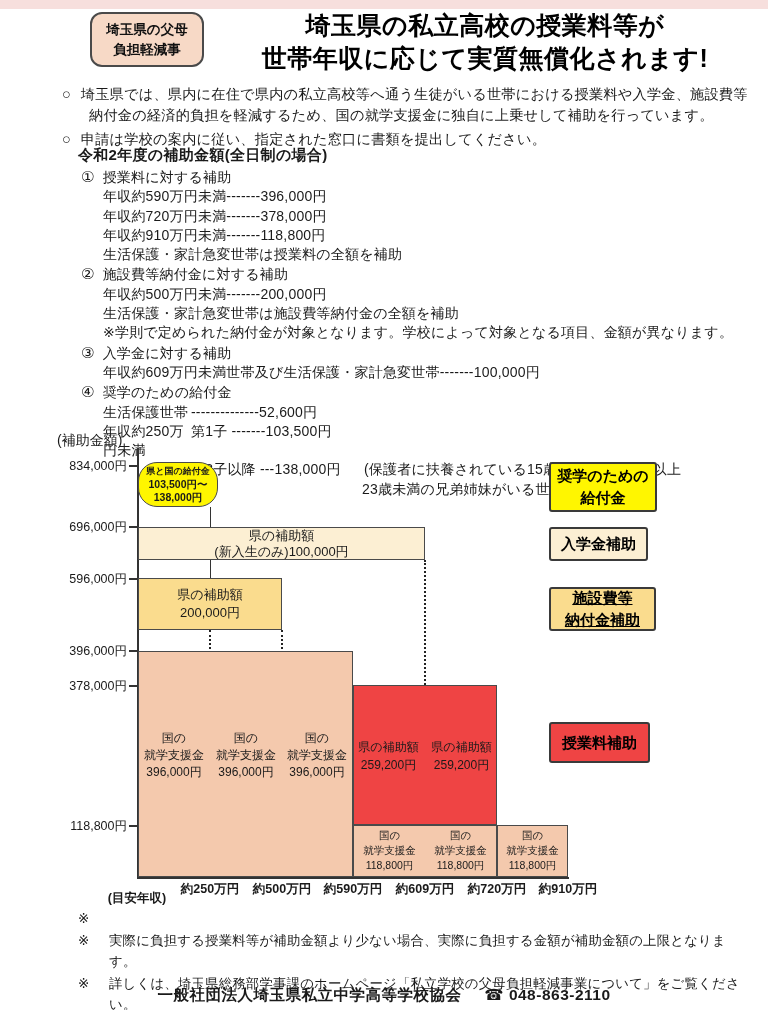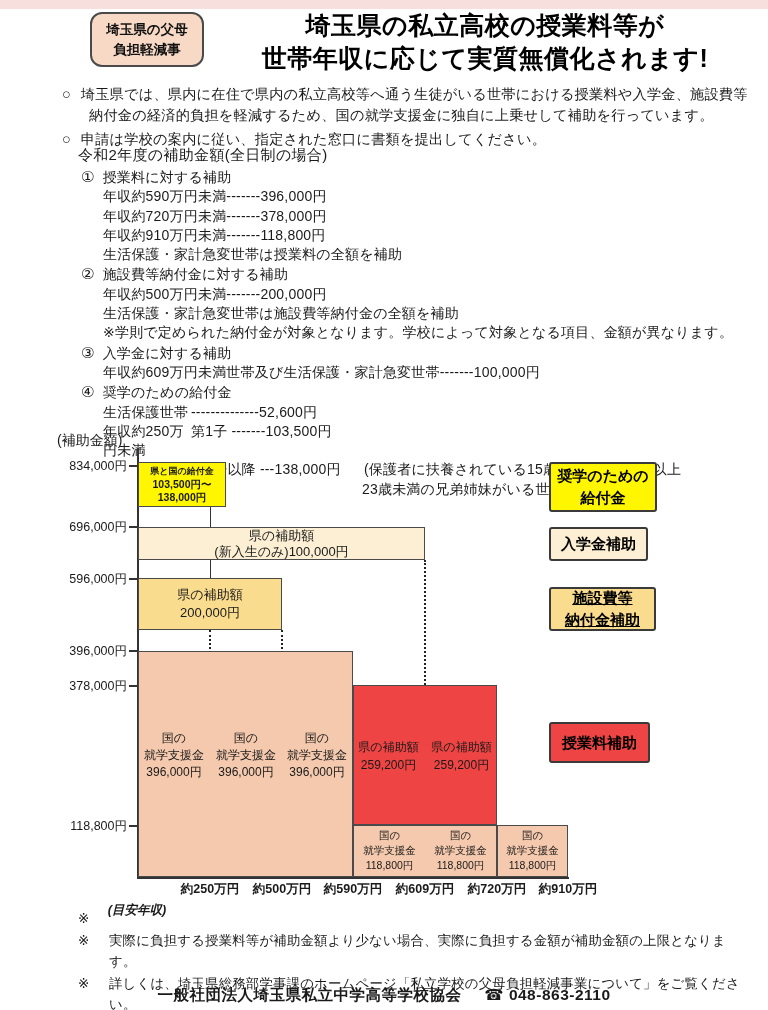--- a/index.html
+++ b/index.html
@@ -19,49 +19,49 @@
   }
   .title {
     position:absolute; left:205px; top:9px; width:560px; text-align:center;
     font-size:25px; font-weight:900; line-height:1.3; letter-spacing:0.5px; color:#000;
   }
   .bullets { position:absolute; left:62px; top:84px; width:692px; font-size:14.2px; line-height:1.48; }
   .bullet { padding-left:27px; text-indent:-27px; margin-bottom:3px; letter-spacing:0.2px; }
   .bullet .mk { margin-right:10px; }
 
   
-  .sec-heading { position:absolute; left:78px; top:146px; font-size:15px; font-weight:normal; letter-spacing:0.3px; }
+  .sec-heading { position:absolute; left:78px; top:146px; font-size:15px; font-weight:bold; letter-spacing:0.3px; }
   .items { position:absolute; left:81px; top:167px; width:660px; font-size:14px; line-height:19.3px; letter-spacing:0.2px; }
   .item-title .num { margin-right:8px; font-size:15px; }
   .item-line { padding-left:22px; }
   .i4row { display:flex; padding-left:22px; }
   .i4label { width:88px; flex:none; }
   .i4value { width:165px; flex:none; }
   .i4note { margin-left:8px; }
   .i4note2 { padding-left:281px; }
 
   
   .chart { position:absolute; left:0; top:430px; width:768px; height:470px; }
   .axis-title { position:absolute; left:57px; top:2px; font-size:14px; }
   .y-axis { position:absolute; left:137px; top:18px; width:1.5px; height:429px; background:#333; }
   .x-axis { position:absolute; left:137px; top:447px; width:432px; height:1.5px; background:#333; }
   .ytick { position:absolute; left:129px; width:9px; height:1.5px; background:#333; }
   .ylabel { position:absolute; left:38px; width:89px; text-align:right; font-size:12.5px; }
   .xlabel { position:absolute; top:451px; width:68px; text-align:center; font-size:12.5px; font-weight:bold; }
-  .xlabel0 { position:absolute; top:472px; left:93px; width:88px; text-align:center; font-size:12.5px; font-weight:bold;font-style:italic; }
+  .xlabel0 { position:absolute; top:460px; left:93px; width:88px; text-align:center; font-size:12.5px; font-weight:bold; }
 
   .cbox { position:absolute; border:1px solid #4a4a4a; }
   .c-yellow { background:#fff600; }
   .c-cream  { background:#fcefd3; }
   .c-tan    { background:#fadc8e; }
   .c-orange { background:#ef4444; }
   .c-pink   { background:#f4c9ad; }
 
-  .box-scholarship { left:138px; top:32px; width:88px; height:45px;
-    display:flex; flex-direction:column; align-items:center; justify-content:center; text-align:right; }
+  .box-scholarship { left:138px; top:32px; width:80px; height:45px;
+    display:flex; flex-direction:column; align-items:center; justify-content:center; text-align:right;border-radius:19px; }
   .box-scholarship .s1 { font-size:9px; font-weight:bold; }
   .box-scholarship .s2 { font-size:10.5px; font-weight:bold; line-height:1.25; }
   .box-admission { left:138px; top:97px; width:287px; height:33px;
     display:flex; flex-direction:column; align-items:center; justify-content:center; font-size:13px; line-height:1.2; }
   .box-facility { left:138px; top:148px; width:144px; height:52px;
     display:flex; flex-direction:column; align-items:center; justify-content:center; font-size:13px; line-height:1.35; }
   .box-pink-main { left:138px; top:221px; width:215px; height:226px; }
   .box-orange-main { left:353px; top:255px; width:144px; height:140px; }
   .box-bottom-a { left:353px; top:395px; width:144px; height:52px; }
   .box-bottom-b { left:497px; top:395px; width:71px; height:52px; }

